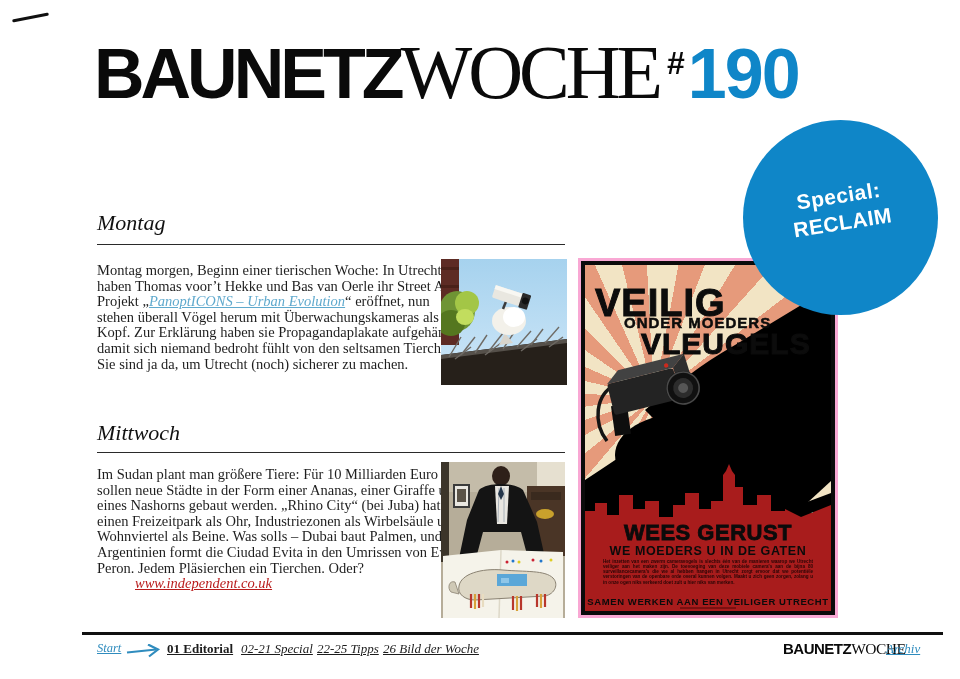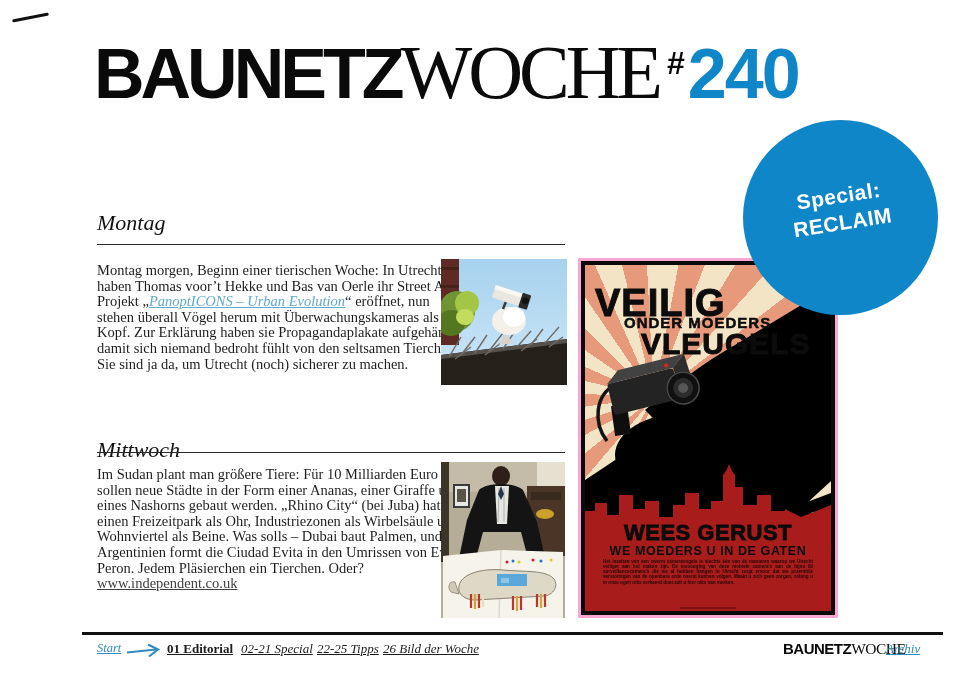--- a/index.html
+++ b/index.html
@@ -27,21 +27,21 @@
          background:#0f86c8;z-index:30;}
   .badge-text{position:absolute;left:0;top:62px;width:100%;text-align:center;
               transform:rotate(-9deg);font-family:"Liberation Sans",sans-serif;
               font-weight:700;color:#ffffff;font-size:21px;line-height:27px;letter-spacing:0.5px;}
 
   
   .section-heading{position:absolute;left:97px;font-size:22px;font-style:italic;color:#111;}
   .rule{position:absolute;left:97px;width:468px;height:1px;background:#2a2a2a;}
   .para{position:absolute;left:97px;width:370px;font-size:14.5px;line-height:15.6px;color:#1e1e1e;}
   .inline-link{color:#5fa9cd;font-style:italic;text-decoration:underline;}
-  .block-link{display:inline-block;color:#404040;text-decoration:underline;}
+  .block-link{display:inline-block;color:#b91c1c;font-style:italic;text-decoration:underline;margin-left:38px;}
 
   
   .photo{position:absolute;overflow:hidden;}
   .photo1{left:441px;top:259px;width:126px;height:126px;}
   .photo2{left:441px;top:462px;width:124px;height:156px;}
 
   
   .poster{position:absolute;left:578px;top:258px;width:260px;height:360px;background:#f9a8d4;z-index:5;}
   .poster-frame{position:absolute;left:3px;top:3px;right:3px;bottom:3px;border:4px solid #0b0b0b;
                 background:#f2e4c4;overflow:hidden;}
@@ -80,28 +80,28 @@
 <body>
 
 <div class="page">
 
   <div class="pen-mark"></div>
 
   <div class="masthead">
     <span class="brand-sans">BAUNETZ</span>
       <span class="brand-serif">WOCHE</span>
       <span class="issue-hash">#</span>
-      <span class="issue-number">240</span>
+      <span class="issue-number">190</span>
   </div>
 
   <div class="section-heading" style="top:210px">Montag</div>
   <div class="rule" style="top:244px"></div>
   <div class="para" style="top:263px"><span>Montag morgen, Beginn einer tierischen Woche: In Utrecht haben Thomas voor’t Hekke und Bas van Oerle ihr Street Art-Projekt „</span><a href="#" class="inline-link">PanoptICONS – Urban Evolution</a><span>“ eröffnet, nun stehen überall Vögel herum mit Überwachungskameras als Kopf. Zur Erklärung haben sie Propagandaplakate aufgehängt, damit sich niemand bedroht fühlt von den seltsamen Tierchen. Sie sind ja da, um Utrecht (noch) sicherer zu machen.</span></div>
 
-  <div class="section-heading" style="top:437px">Mittwoch</div>
+  <div class="section-heading" style="top:420px">Mittwoch</div>
   <div class="rule" style="top:452px"></div>
   <div class="para" style="top:467px"><span>Im Sudan plant man größere Tiere: Für 10 Milliarden Euro sollen neue Städte in der Form einer Ananas, einer Giraffe und eines Nashorns gebaut werden. „Rhino City“ (bei Juba) hat einen Freizeitpark als Ohr, Industriezonen als Wirbelsäule und Wohnviertel als Beine. Was solls – Dubai baut Palmen, und Argentinien formt die Ciudad Evita in den Umrissen von Eva Peron. Jedem Pläsierchen ein Tierchen. Oder?</span><br>
     <a href="#" class="block-link">www.independent.co.uk</a>
   </div>
 
   <div class="photo photo1">
     <svg width="126" height="126" viewBox="0 0 126 126">
       <defs>
         <linearGradient id="sky" x1="0" y1="0" x2="0" y2="1">
           <stop offset="0" stop-color="#a6d2ee"></stop>
@@ -228,20 +228,21 @@
             <circle cx="88" cy="104" r="2.2" fill="#cc2a1e"></circle>
           </g>
         </g>
       </svg>
       <div class="poster-title pt1">VEILIG</div>
       <div class="poster-title pt2">ONDER MOEDERS</div>
       <div class="poster-title pt3">VLEUGELS</div>
       <div class="red-text rt-head">WEES GERUST</div>
       <div class="red-text rt-sub">WE MOEDERS U IN DE GATEN</div>
       <div class="red-text rt-fine">Het inzetten van een zwerm cameravogels is slechts één van de manieren waarop we Utrecht veiliger aan het maken zijn. De toevoeging van deze mobiele camera's aan de bijna 80 surveillancecamera's die we al hebben hangen in Utrecht zorgt ervoor dat we potentiële verstoringen van de openbare orde overal kunnen volgen. Maakt u zich geen zorgen, zolang u in onze ogen niks verkeerd doet zult u hier niks van merken.</div>
+      <div class="red-text rt-foot">SAMEN WERKEN AAN EEN VEILIGER UTRECHT</div>
       <div class="rt-url"></div>
     </div>
   </div>
 
   <div class="badge">
     <div class="badge-text">
       <div>Special:</div>
       <div>RECLAIM</div>
     </div>
   </div>

